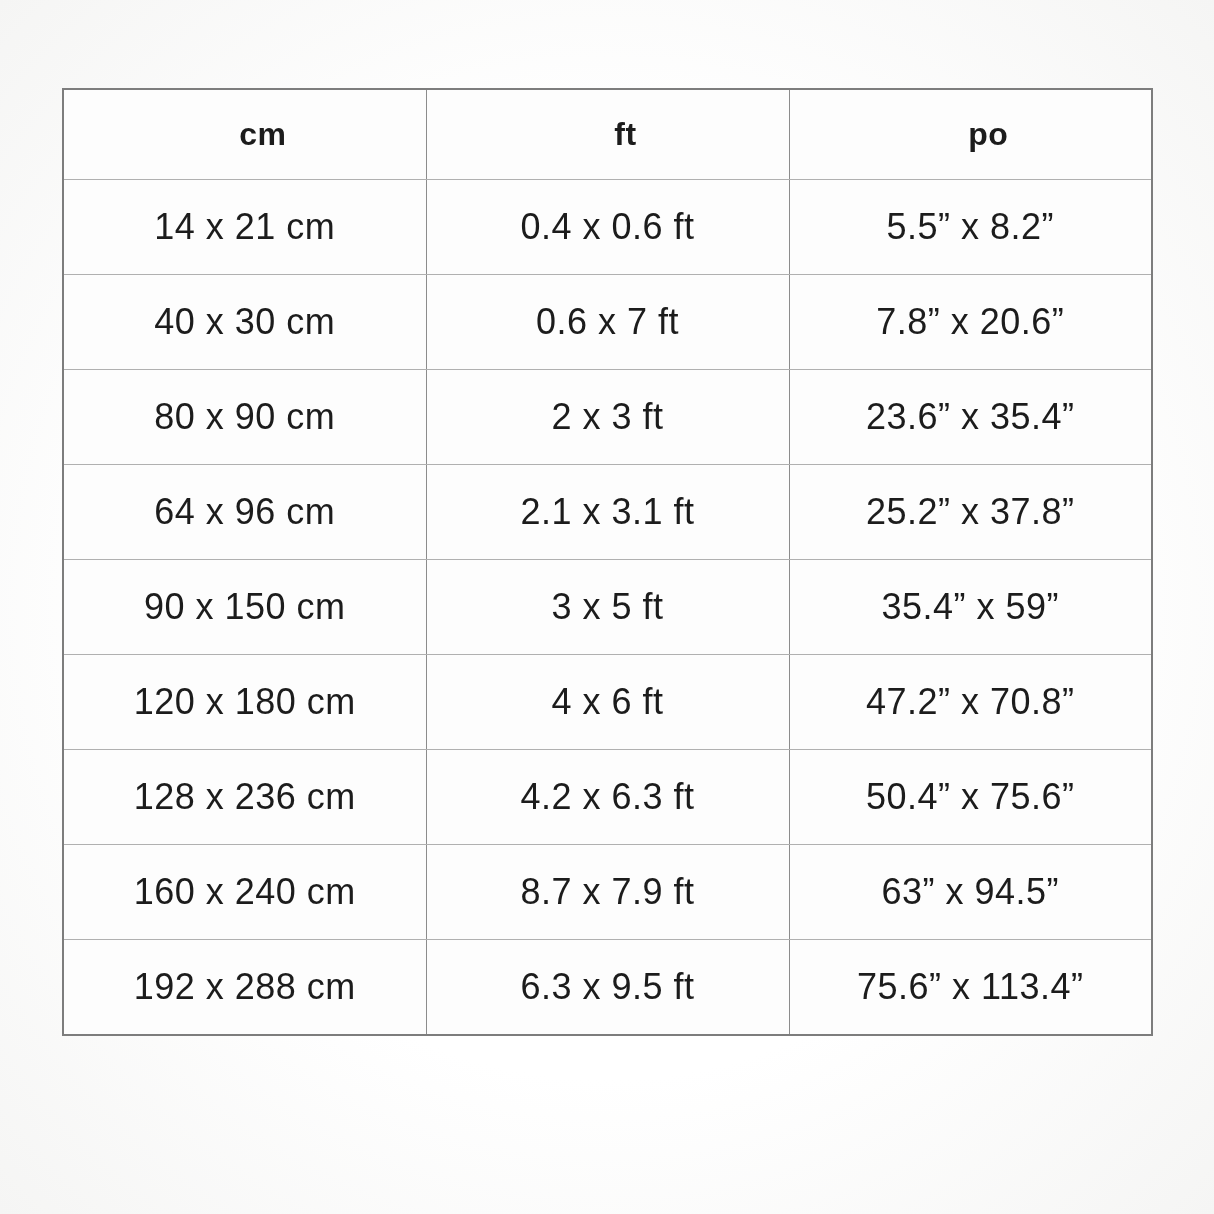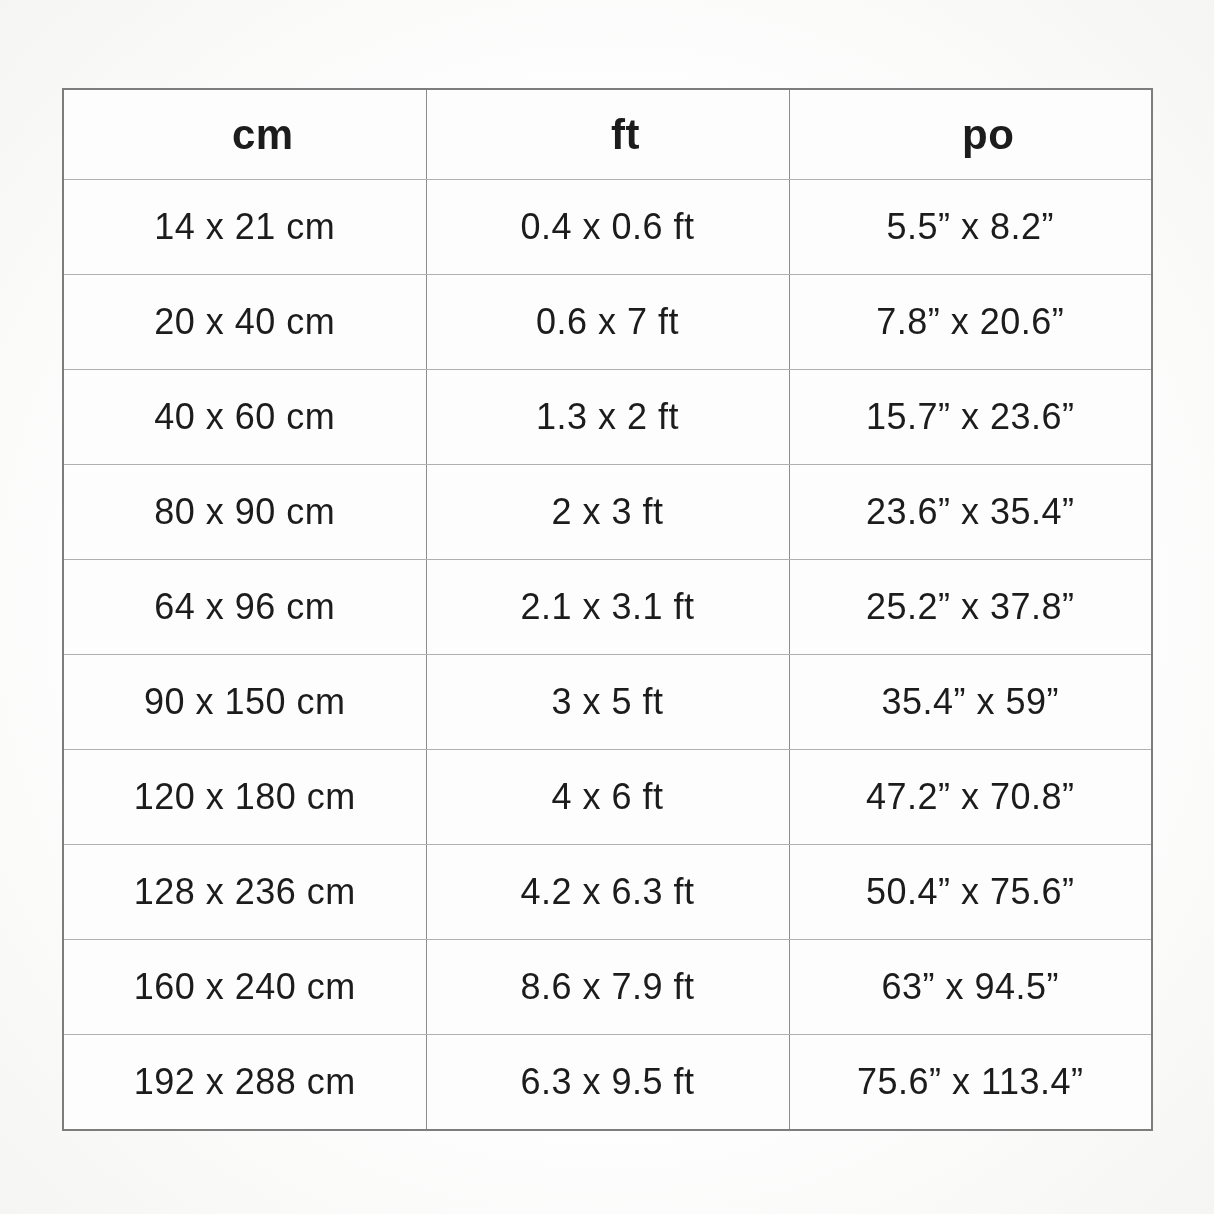--- a/index.html
+++ b/index.html
@@ -30,21 +30,21 @@
     border-right: 1px solid #8c8c8c;
     border-top: 1px solid #b0b0b0;
     border-bottom: 1px solid #b0b0b0;
     text-align: center;
     vertical-align: middle;
     padding: 0;
     letter-spacing: 0.5px;
   }
   th {
     height: 89px;
-    font-size: 42px;
+    font-size: 32px;
     font-weight: bold;
     padding-left: 36px;
   }
   td {
     height: 94px;
     font-size: 36px;
     font-weight: 400;
   }
 </style>
 </head>
@@ -64,28 +64,23 @@
         <th>po</th>
       </tr>
     </thead>
     <tbody>
       <tr>
         <td>14 x 21 cm</td>
         <td>0.4 x 0.6 ft</td>
         <td>5.5” x 8.2”</td>
       </tr>
       <tr>
-        <td>20 x 40 cm</td>
+        <td>40 x 30 cm</td>
         <td>0.6 x 7 ft</td>
         <td>7.8” x 20.6”</td>
-      </tr>
-      <tr>
-        <td>40 x 60 cm</td>
-        <td>1.3 x 2 ft</td>
-        <td>15.7” x 23.6”</td>
       </tr>
       <tr>
         <td>80 x 90 cm</td>
         <td>2 x 3 ft</td>
         <td>23.6” x 35.4”</td>
       </tr>
       <tr>
         <td>64 x 96 cm</td>
         <td>2.1 x 3.1 ft</td>
         <td>25.2” x 37.8”</td>
@@ -100,21 +95,21 @@
         <td>4 x 6 ft</td>
         <td>47.2” x 70.8”</td>
       </tr>
       <tr>
         <td>128 x 236 cm</td>
         <td>4.2 x 6.3 ft</td>
         <td>50.4” x 75.6”</td>
       </tr>
       <tr>
         <td>160 x 240 cm</td>
-        <td>8.6 x 7.9 ft</td>
+        <td>8.7 x 7.9 ft</td>
         <td>63” x 94.5”</td>
       </tr>
       <tr>
         <td>192 x 288 cm</td>
         <td>6.3 x 9.5 ft</td>
         <td>75.6” x 113.4”</td>
       </tr>
     </tbody>
   </table>
 </div>

